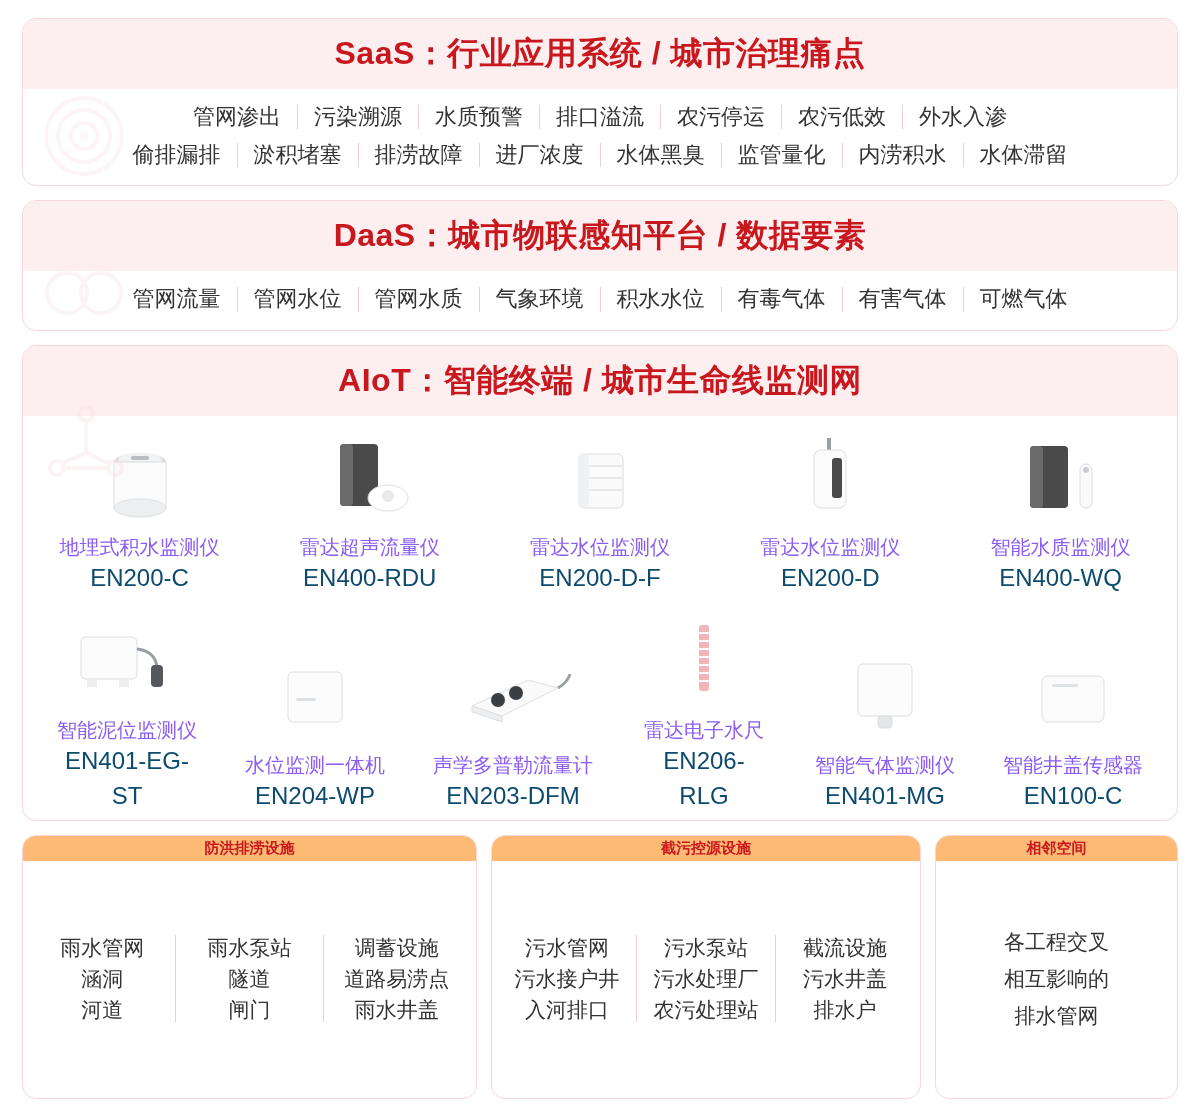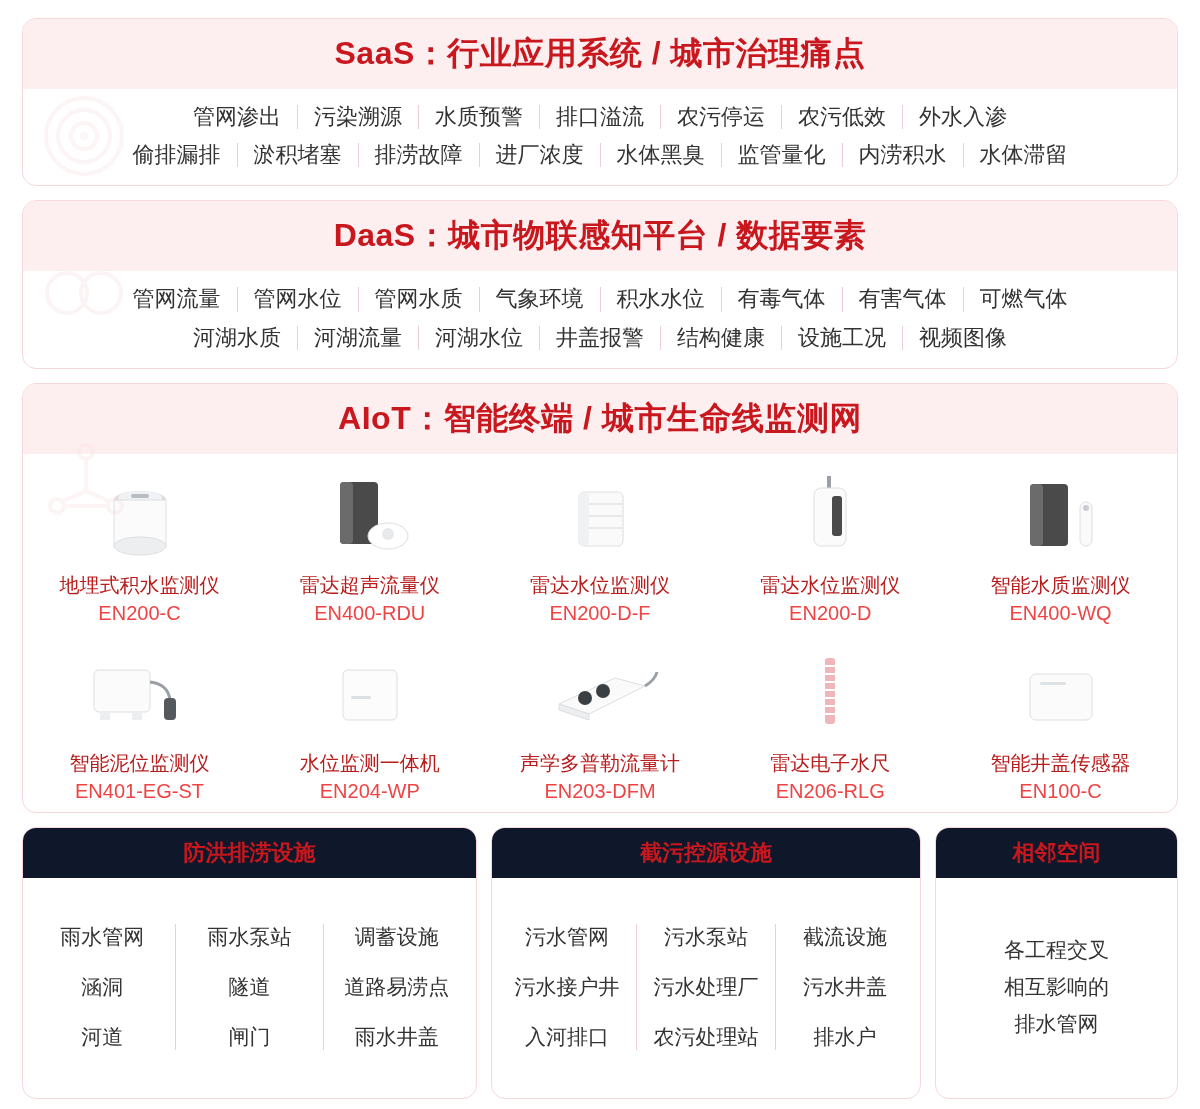--- a/index.html
+++ b/index.html
@@ -69,54 +69,54 @@
   }
   .dev {
     width: 165px;
     display: flex; flex-direction: column; align-items: center;
   }
   .dev-img {
     height: 92px;
     display: flex; align-items: flex-end; justify-content: center;
     margin-bottom: 10px;
   }
-  .dev-name { font-size: 20px; color: #b91c1c; text-align: center; line-height: 1.35; white-space: nowrap;}
-  .dev-model { font-size: 20px; color: #ef4444; text-align: center; line-height: 1.45; }
+  .dev-name { font-size: 20px; color: #8b5cf6; text-align: center; line-height: 1.35; white-space: nowrap;}
+  .dev-model { font-size: 24px; color: #0c4a6e; text-align: center; line-height: 1.45; }
 
   
   .bottom {
     display: flex; gap: 14px; flex: 1; min-height: 0;
   }
   .bpanel {
     border: 1px solid #f7d7da;
     border-radius: 14px;
     overflow: hidden;
     display: flex; flex-direction: column;
     background:#fff;
   }
   .b1 { flex: 0 0 455px; }
   .b2 { flex: 0 0 430px; }
   .b3 { flex: 1 1 auto; }
   .bhead {
-    background: #0f172a;
+    background: #fdba74;
     text-align: center;
-    font-size: 22px; font-weight: bold; color: #c9171e;
-    padding: 10px 0;
+    font-size: 15px; font-weight: bold; color: #c9171e;
+    padding: 3px 0;
   }
   .bbody {
     flex: 1;
     display: flex;
     align-items: center;
     justify-content: center;
     padding: 8px 6px 10px 6px;
   }
   .bcol {
     flex: 1;
     display: flex; flex-direction: column; align-items: center; justify-content: center;
-    gap: 25px;
+    gap: 6px;
     padding: 0 4px;
   }
   .bcol + .bcol { border-left: 1px solid #eccfd2; }
   .bcell { font-size: 21px; color: #333; white-space: nowrap; line-height: 1.2; }
   .b3 .bcol { gap: 12px; }
 </style>
 </head>
 <body>
 
 <div id="root">
@@ -170,29 +170,20 @@
       <div class="tag-row">
         <span class="tag">管网流量</span>
         <span class="tag">管网水位</span>
         <span class="tag">管网水质</span>
         <span class="tag">气象环境</span>
         <span class="tag">积水水位</span>
         <span class="tag">有毒气体</span>
         <span class="tag">有害气体</span>
         <span class="tag">可燃气体</span>
       </div>
-      <div class="tag-row">
-        <span class="tag">河湖水质</span>
-        <span class="tag">河湖流量</span>
-        <span class="tag">河湖水位</span>
-        <span class="tag">井盖报警</span>
-        <span class="tag">结构健康</span>
-        <span class="tag">设施工况</span>
-        <span class="tag">视频图像</span>
-      </div>
     </div>
   </section>
 
   <section class="panel">
     <div class="wm wm-aiot">
       <svg width="90" height="90" viewBox="0 0 90 90">
         <circle cx="45" cy="16" r="7" fill="none" stroke="#f6dfe1" stroke-width="4"></circle>
         <circle cx="16" cy="70" r="7" fill="none" stroke="#f6dfe1" stroke-width="4"></circle>
         <circle cx="74" cy="70" r="7" fill="none" stroke="#f6dfe1" stroke-width="4"></circle>
         <path d="M45 23 L45 55 M45 55 L20 66 M45 55 L70 66 M22 70 L68 70" fill="none" stroke="#f6dfe1" stroke-width="4"></path>
@@ -318,20 +309,30 @@
           <div class="dev-img">
             <svg width="40" height="88" viewBox="0 0 40 88">
               <rect x="15" y="6" width="10" height="66" rx="3" fill="#f0b6ba"></rect>
               <path d="M15 14 h10 M15 22 h10 M15 30 h10 M15 38 h10 M15 46 h10 M15 54 h10 M15 62 h10" stroke="#ffffff" stroke-width="2"></path>
             </svg>
           </div>
           <div class="dev-name">雷达电子水尺</div>
           <div class="dev-model">EN206-RLG</div>
         </div>
 
+        <div class="dev">
+          <div class="dev-img">
+            <svg width="82" height="88" viewBox="0 0 82 88">
+              <rect x="14" y="10" width="54" height="52" rx="5" fill="#fcfcfc" stroke="#dcdee0"></rect>
+              <rect x="34" y="62" width="14" height="12" rx="3" fill="#e4e6e8" stroke="#dcdee0"></rect>
+            </svg>
+          </div>
+          <div class="dev-name">智能气体监测仪</div>
+          <div class="dev-model">EN401-MG</div>
+        </div>
 
         <div class="dev">
           <div class="dev-img">
             <svg width="86" height="88" viewBox="0 0 86 88">
               <rect x="12" y="22" width="62" height="46" rx="6" fill="#fbfbfb" stroke="#dcdee0"></rect>
               <rect x="22" y="30" width="26" height="3" rx="1.5" fill="#dfe2e4"></rect>
             </svg>
           </div>
           <div class="dev-name">智能井盖传感器</div>
           <div class="dev-model">EN100-C</div>

